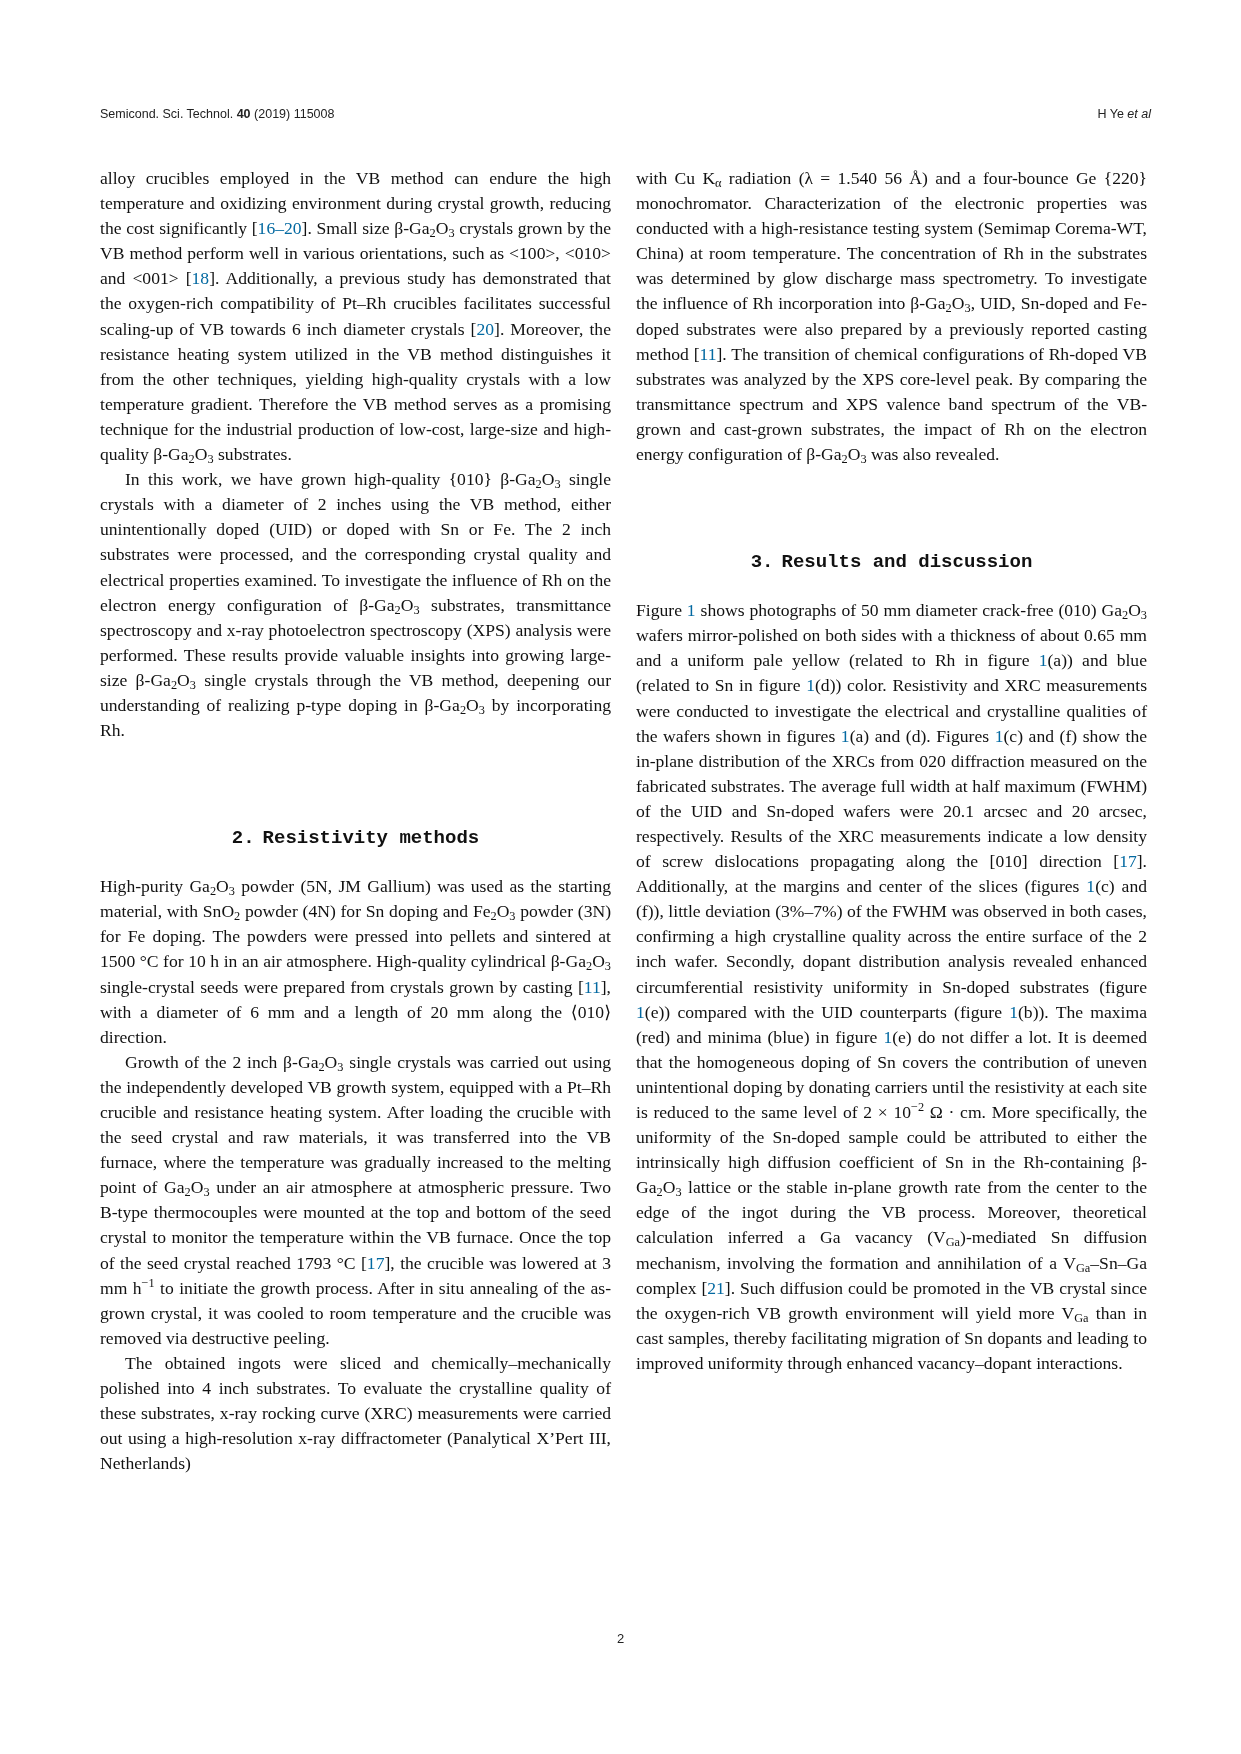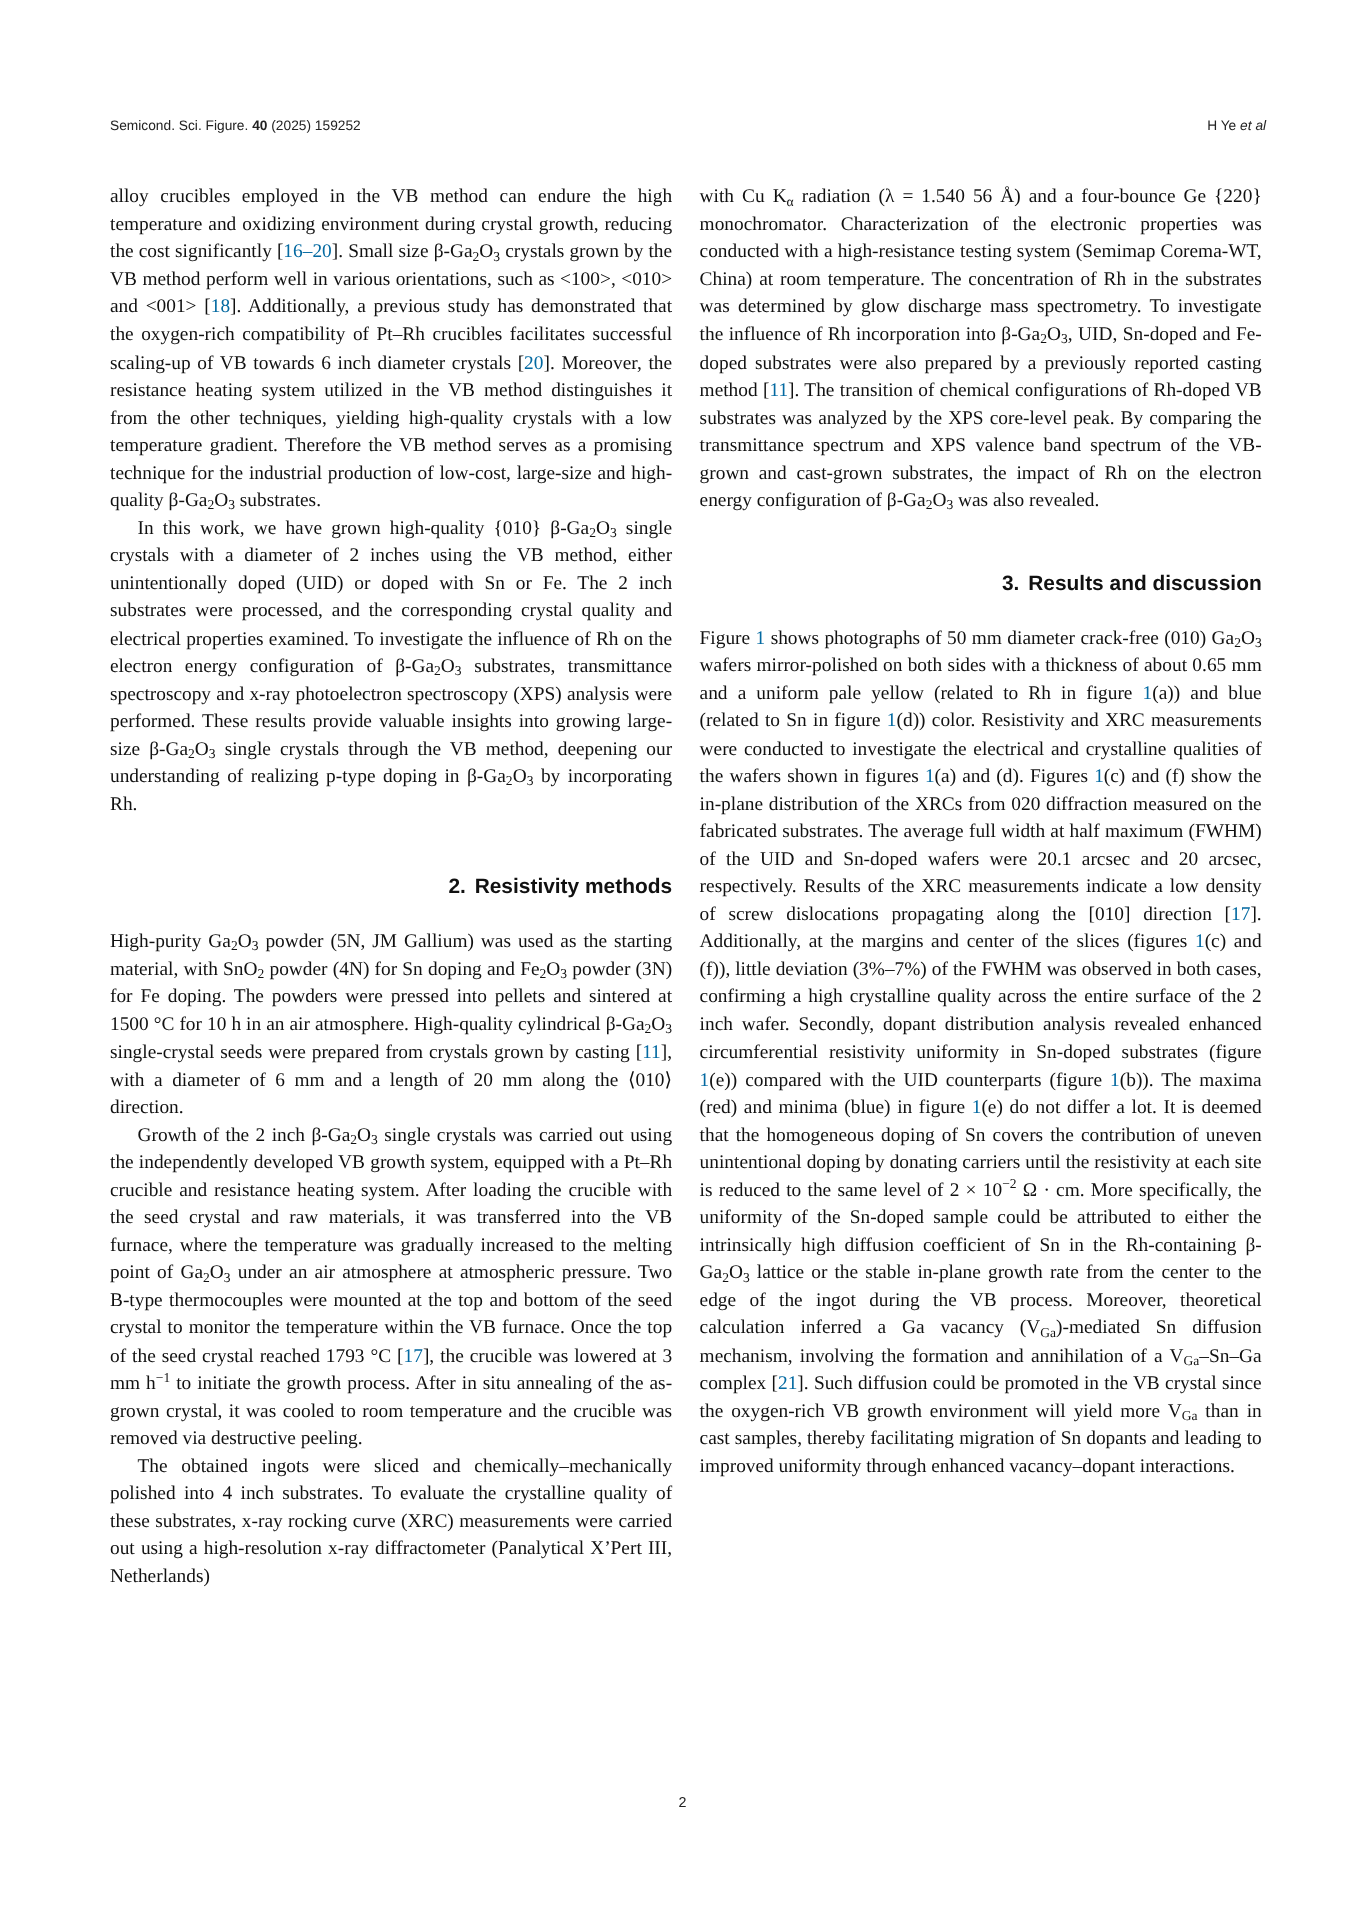--- a/index.html
+++ b/index.html
@@ -10,37 +10,37 @@
   .header .right { position: absolute; right: 0; top: 0; margin-left: 48px; }
   .header b { font-weight: bold; }
   .header i { font-style: italic; }
   .col { position: absolute; top: 166px; width: 511px;
     font-family: "Liberation Serif", serif; font-size: 17.6px; line-height: 25.1px;
     text-align: justify; hyphens: manual; }
   .col.left { left: 100px; }
   .col.right { left: 636px; width: 511px; }
   .para { margin: 0; }
   .para.indent { text-indent: 25px; }
-  .section-heading { font-family: Liberation Sans, sans-serif; font-weight: bold; font-size: 19px;
-    line-height: 24px; margin: 52px 0 24px 0; text-align: right; }
+  .section-heading { font-family: Liberation Mono, monospace; font-weight: bold; font-size: 19px;
+    line-height: 24px; margin: 83px 0 24px 0; text-align: center; }
   .section-heading .num { margin-right: 8px; }
   a.cite { color: #0369a1; text-decoration: none; }
   sub { font-size: 70%; vertical-align: -3px; line-height: 0; }
   sup { font-size: 70%; vertical-align: 7px; line-height: 0; }
   .page-number { position: absolute; top: 1631px; left: 0; width: 1241px; text-align: center;
     font-family: "Liberation Sans", sans-serif; font-size: 13px; color: #222; }
 </style>
 </head>
 <body>
 
 <div class="header">
   <span class="left">
-    <span>Semicond. Sci. Figure.</span>
+    <span>Semicond. Sci. Technol.</span>
     <b>40</b>
-    <span>(2025) 159252</span>
+    <span>(2019) 115008</span>
   </span>
   <span class="right">
     <span>H Ye</span>
     <i>et al</i>
   </span>
 </div>
 
 <div class="col left">
   <div>
       <p class="para"><span>alloy crucibles employed in the VB method can endure the high temperature and oxidizing environment during crystal growth, reducing the cost significantly [</span><a class="cite">16–20</a><span>]. Small size β-Ga</span><sub>2</sub><span>O</span><sub>3</sub><span> crystals grown by the VB method perform well in various orientations, such as &lt;100&gt;, &lt;010&gt; and &lt;001&gt; [</span><a class="cite">18</a><span>]. Additionally, a previous study has demonstrated that the oxygen-rich compatibility of Pt–Rh crucibles facilitates successful scaling-up of VB towards 6 inch diameter crystals [</span><a class="cite">20</a><span>]. Moreover, the resistance heating system utilized in the VB method distinguishes it from the other techniques, yielding high-quality crystals with a low temperature gradient. Therefore the VB method serves as a promising technique for the industrial production of low-cost, large-size and high-quality β-Ga</span><sub>2</sub><span>O</span><sub>3</sub><span> substrates.</span></p>

